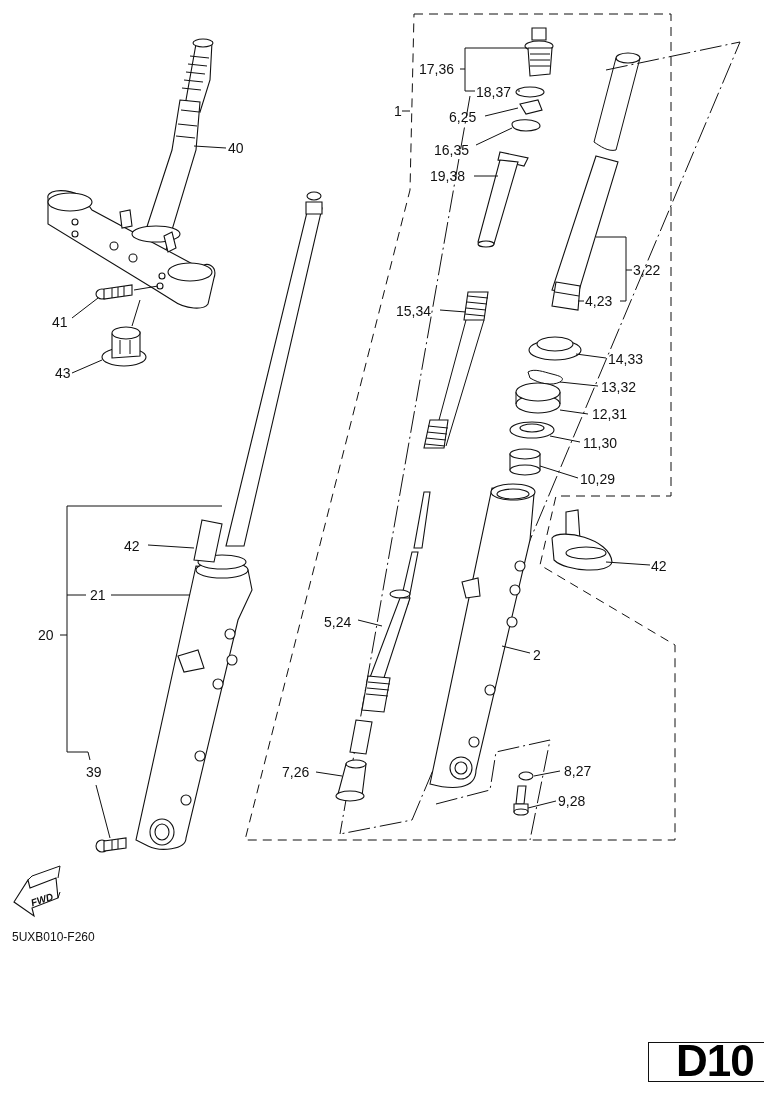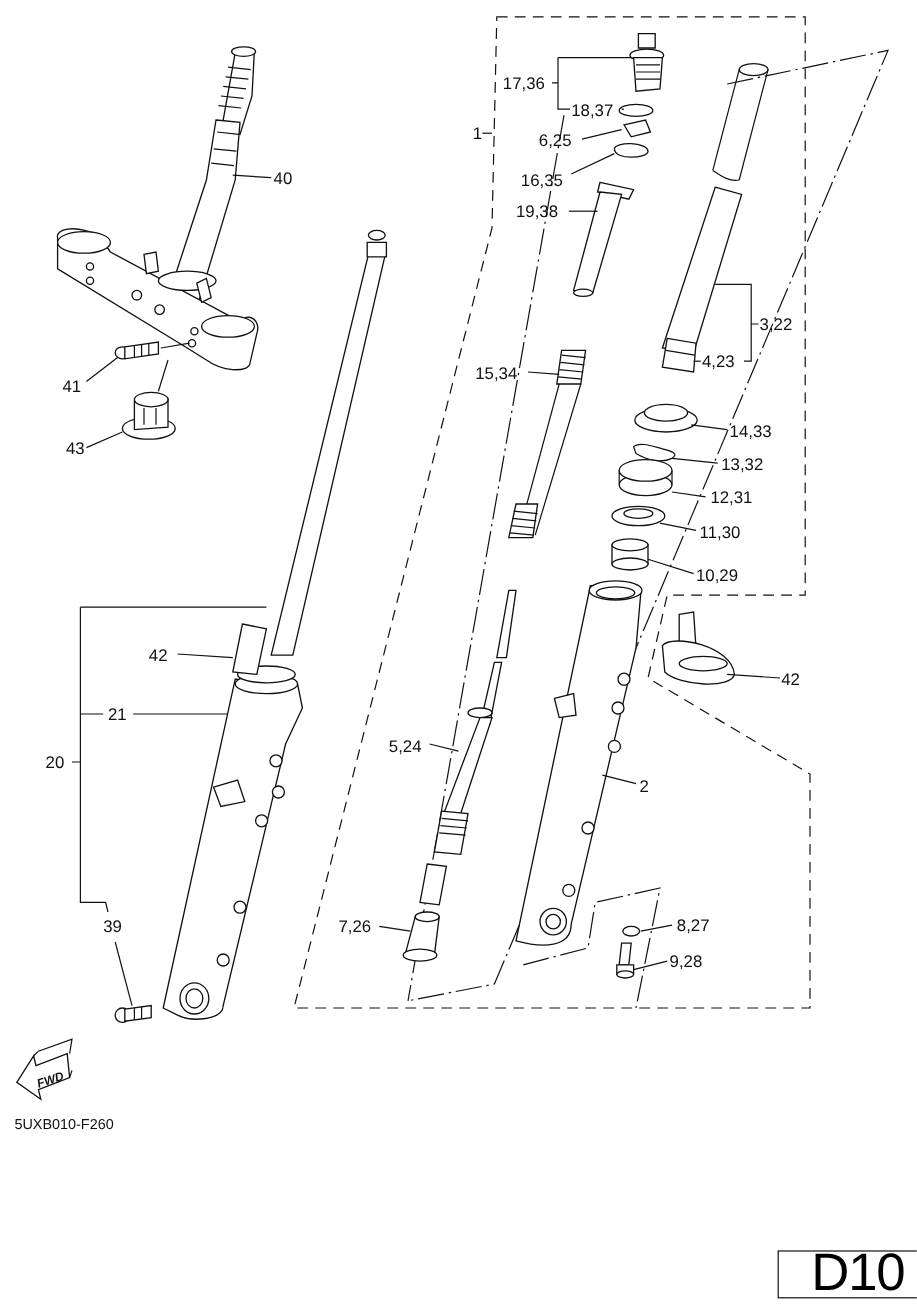--- a/index.html
+++ b/index.html
@@ -8,21 +8,21 @@
     #diagram { position: absolute; left: 0; top: 0; }
     .lbl { font-family: "Liberation Sans", sans-serif; font-size: 14px; fill: #111; }
     .code { font-family: "Liberation Sans", sans-serif; font-size: 12px; fill: #111; }
     .part { fill: #fff; stroke: #111; stroke-width: 1.1; }
     .ln { fill: none; stroke: #111; stroke-width: 1; }
     .dash { fill: none; stroke: #111; stroke-width: 1; stroke-dasharray: 9 6; }
     .dashdot { fill: none; stroke: #111; stroke-width: 1; stroke-dasharray: 22 4 2 4; }
     #page-box { position: absolute; left: 648px; top: 1042px; width: 140px; height: 40px;
                 border: 1.5px solid #111; box-sizing: border-box; }
     #page-code { position: absolute; left: 676px; top: 1036px; font-family: "Liberation Sans", sans-serif;
-                 font-weight: normal; font-size: 44px; line-height: 50px; color: #000; letter-spacing: -1px; }
+                 font-weight: bold; font-size: 44px; line-height: 50px; color: #000; letter-spacing: -1px; }
   </style>
 </head>
 <body>
 
 <svg id="diagram" width="764" height="1097" viewBox="0 0 764 1097" xmlns="http://www.w3.org/2000/svg">
 
   <path class="dash" d="M414,14 L671,14 L671,496 L556,496 L540,565 L675,645 L675,840 L245,840 L410,190 L414,14 Z"></path>
 
   <g>
     <path class="part" d="M196,44 L212,42 L210,80 L200,112 L186,100 Z"></path>

